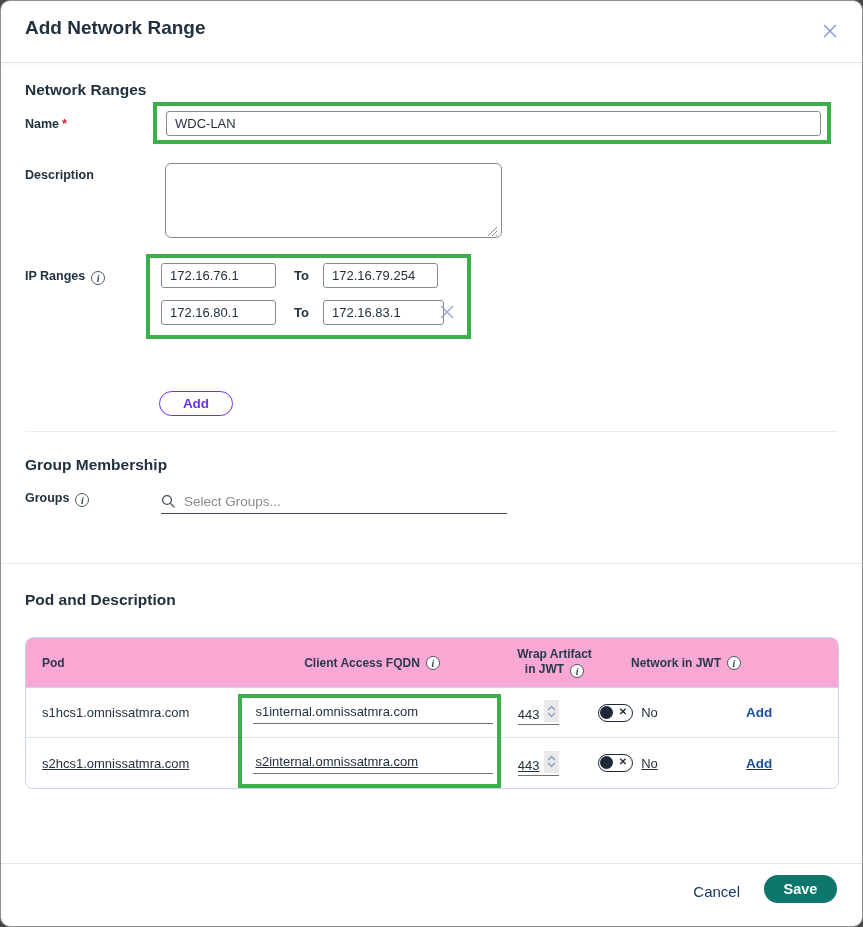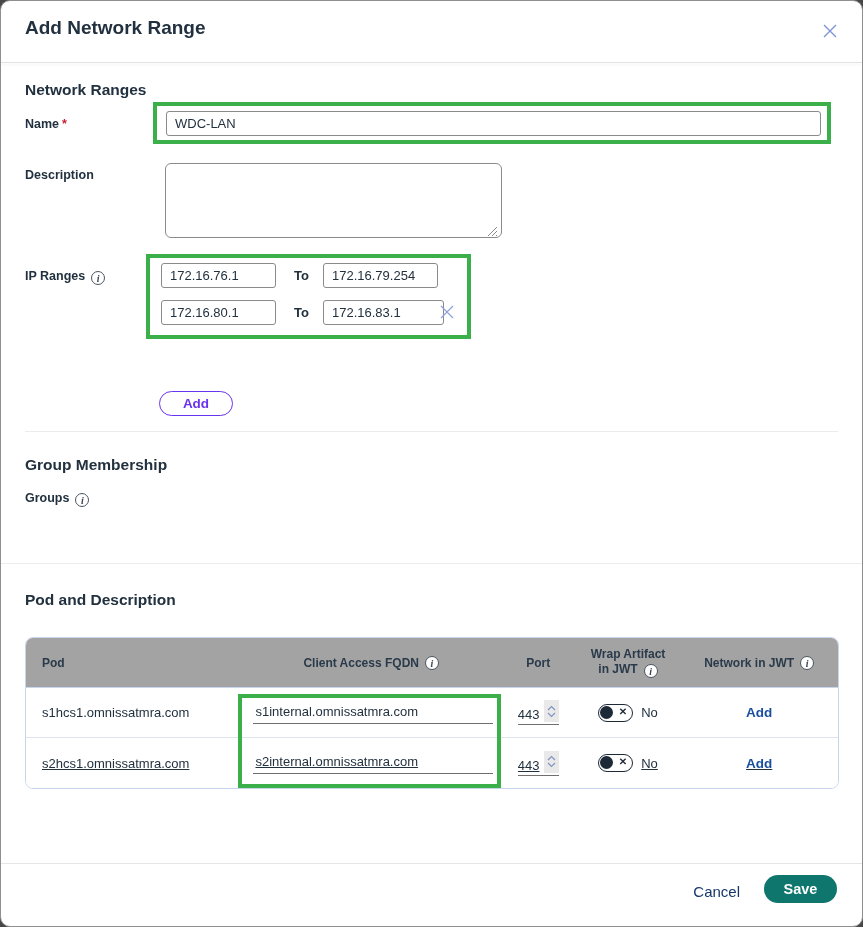--- a/index.html
+++ b/index.html
@@ -72,21 +72,21 @@
     border:none; outline:none; flex:1; font-size:13.5px; color:#22313f;
     font-family:"Liberation Sans", sans-serif; background:transparent;
   }
   .search-wrap input::placeholder { color:#8a8a8a; }
   .helper-txt { position:absolute; left:162px; top:524px; font-size:12.5px; color:#22313f; }
   
   .pod-table {
     position:absolute; left:24px; top:636px; width:814px;
     border:1px solid #c9d5ec; border-radius:8px; overflow:hidden; background:#fff;
   }
-  .t-head { display:flex; background:#a3a3a3; height:50px; border-bottom:1px solid #c9d5ec; }
+  .t-head { display:flex; background:#f9a8d4; height:50px; border-bottom:1px solid #c9d5ec; }
   .t-row  { display:flex; height:50px; background:#fff; border-bottom:1px solid #dde3ef; }
   .t-row:last-child { border-bottom:none;text-decoration:underline; }
   .th, .td { display:flex; align-items:center; justify-content:center; font-size:12px; color:#2a3a4a; }
   .th { font-weight:bold; }
   .c-pod  { width:216px; justify-content:flex-start; padding-left:16px; }
   .c-fqdn { width:260px; }
   .c-port { width:75px; }
   .c-wrap { width:105px; }
   .c-aud  { width:158px; }
   .th.c-wrap { flex-direction:column; line-height:15px; }
@@ -180,33 +180,41 @@
   </span>
 
   <button class="add-pill">Add</button>
 
   <div class="sec-divider" style="top:430px;"></div>
 
   <div class="sec-h" style="left:24px; top:455px;">Group Membership</div>
   <div class="lbl" style="left:24px; top:490px;">
     <span>Groups</span><span class="info-i">i</span>
   </div>
+  <div class="search-wrap">
+    <span style="display:flex;">
+      <svg width="15" height="15" viewBox="0 0 15 15">
+          <circle cx="6" cy="6" r="4.4" stroke="#3c4a58" stroke-width="1.3" fill="none"></circle>
+          <path d="M9.4 9.4 L13.4 13.4" stroke="#3c4a58" stroke-width="1.3"></path>
+        </svg>
+    </span>
+    <input placeholder="Select Groups..." style="">
+  </div>
 
   <div class="sec-divider" style="top:562px; left:0; right:0;"></div>
 
   <div class="sec-h" style="left:24px; top:590px;">Pod and Description</div>
 
   <div class="pod-table">
     <div class="t-head">
       <div class="th c-pod">Pod</div>
       <div class="th c-fqdn">
         <span>Client Access FQDN</span>
           <span class="info-i">i</span>
       </div>
-      <div class="th c-port">Port</div>
       <div class="th c-wrap">
         <span>Wrap Artifact</span>
         <span><span>in JWT</span><span class="info-i">i</span></span>
       </div>
       <div class="th c-aud">
         <span>Network in JWT</span>
           <span class="info-i">i</span>
       </div>
     </div>
 

